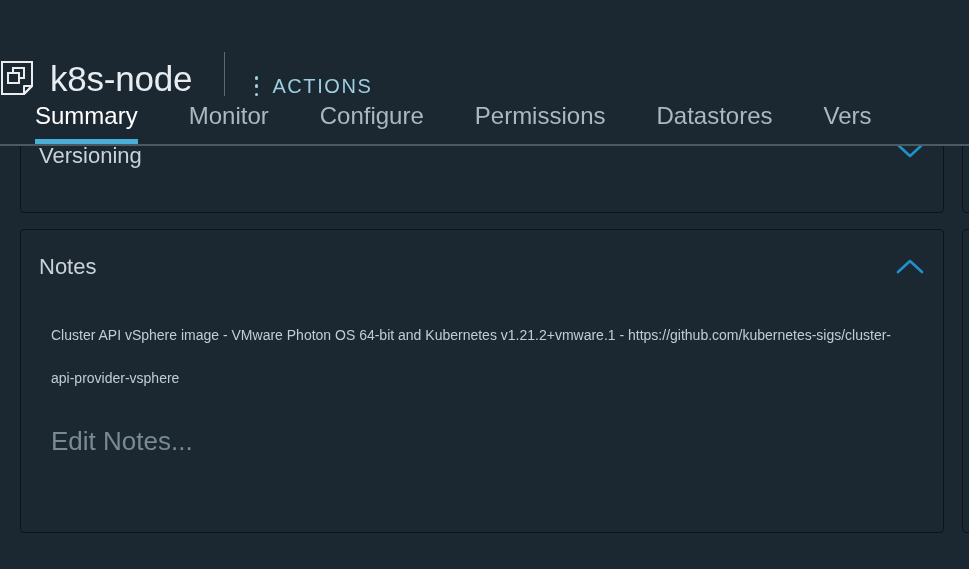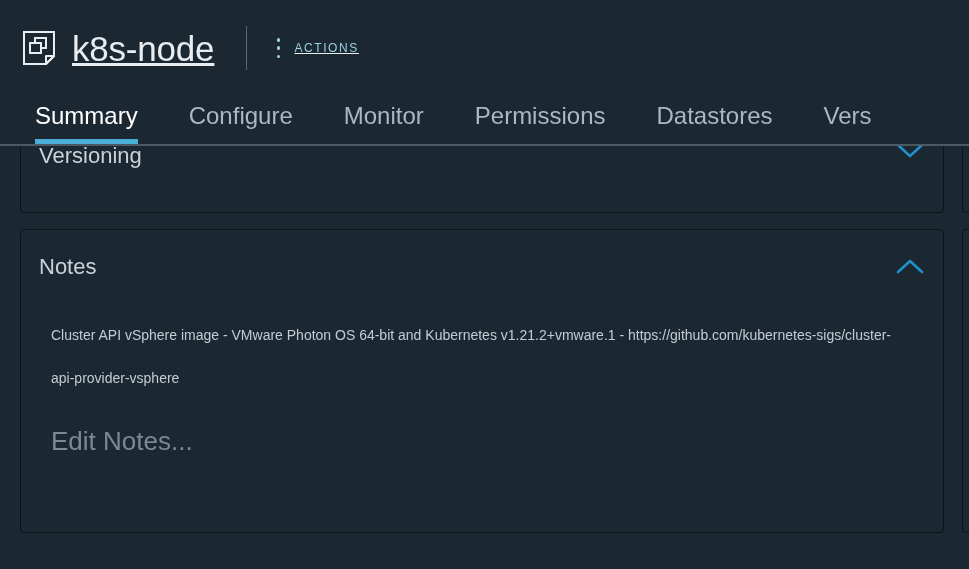--- a/index.html
+++ b/index.html
@@ -25,24 +25,22 @@
   }
 
   
   .header {
     position: absolute;
     left: 0; top: 0;
     width: 969px;
     height: 96px;
     background: #1b2832;
     display: flex;
-    align-items: center;
-    padding-left: 22px;
-    box-sizing: border-box;
-    text-decoration: underline;
+    align-items: flex-end;
+    box-sizing: border-box;
   }
   .obj-icon {
     width: 34px;
     height: 36px;
     position: relative;
     flex: 0 0 auto;
     margin-right: 16px;
   }
   .obj-icon svg { display: block; }
 
@@ -79,21 +77,21 @@
     margin-right: 9px;
   }
   .kebab i {
     display: block;
     width: 3.5px;
     height: 3.5px;
     border-radius: 50%;
     background: #9fd4e4;
   }
   .actions-label {
-    font-size: 12px;
+    font-size: 20px;
     letter-spacing: 1.6px;
     color: #9dcfe0;
     text-transform: uppercase;
     line-height: 1;
     white-space: nowrap;
   }
 
   
   .tabbar {
     position: absolute;
@@ -277,25 +275,25 @@
       <span class="actions-label">ACTIONS</span>
     </div>
   </div>
 
   <div class="tabbar">
     <div class="tab active">
       <span>Summary</span>
       <span class="tab-underline"></span>
     </div>
     <div class="tab">
+      <span>Monitor</span>
+      
+    </div>
+    <div class="tab">
       <span>Configure</span>
-      
-    </div>
-    <div class="tab">
-      <span>Monitor</span>
       
     </div>
     <div class="tab">
       <span>Permissions</span>
       
     </div>
     <div class="tab">
       <span>Datastores</span>
       
     </div>

